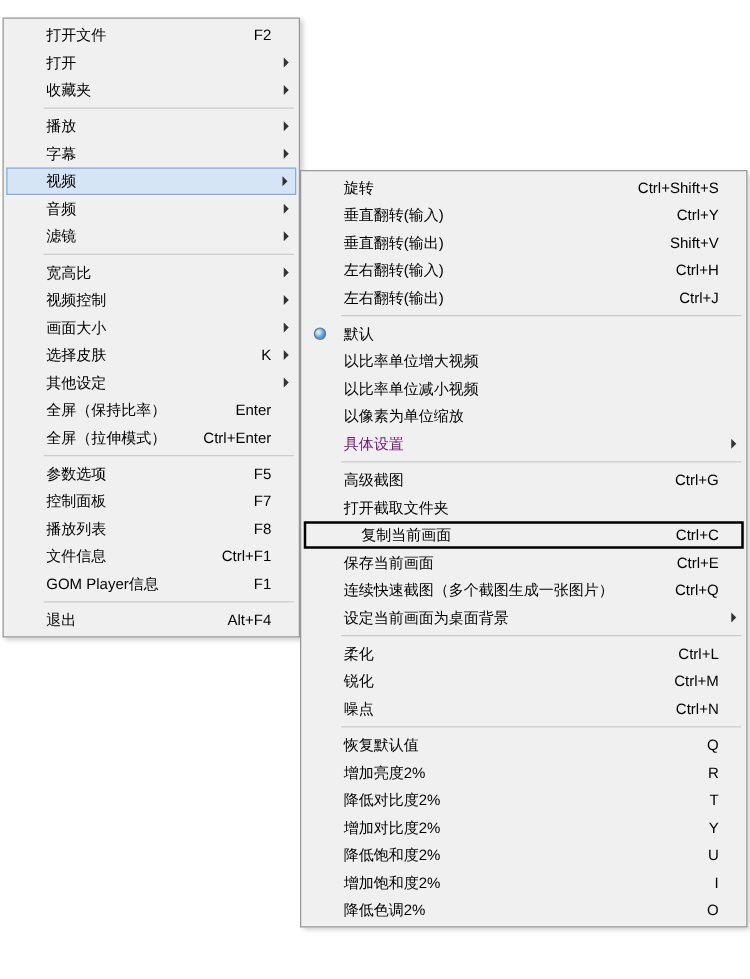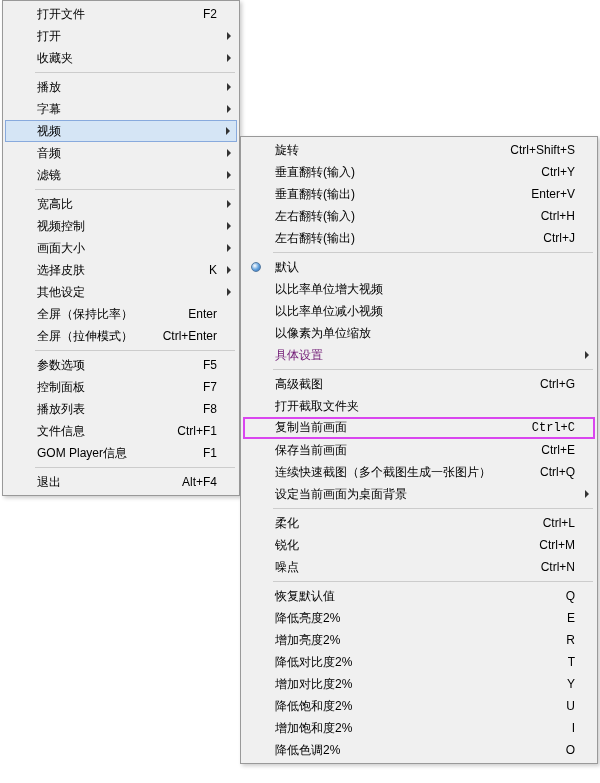--- a/index.html
+++ b/index.html
@@ -14,21 +14,21 @@
     }
     .menu {
       position: absolute;
       background: #f0f0f0;
       border: 1px solid #999;
       box-shadow: 2px 2px 4px rgba(0,0,0,0.2);
       padding: 2px;
     }
     .menu-left {
       left: 2px;
-      top: 0;
+      top: 14px;
       width: 238px;
     }
     .menu-right {
       left: 240px;
       top: 136px;
       width: 358px;
     }
     .icon-col {
       position: absolute;
       left: 2px;
@@ -48,25 +48,24 @@
     }
     .item.hovered {
       background: #d5e5f5;
       border: 1px solid #88aadd;
       padding-left: 31px;
       padding-right: 22px;
       line-height: 20px;
       height: 22px;
     }
     .item.highlighted {
-      border: 2px solid #d946ef;
-      padding-left: 30px;
+      border: 2px solid #000000;
+      padding-left: 44px;
       padding-right: 16px;
       line-height: 18px;
-      font-family: Liberation Mono, monospace;
     }
     .item.disabled {
       color: #701a75;
     }
     .shortcut {
       position: absolute;
       right: 20px;
       top: 0;
       line-height: inherit;
     }
@@ -129,21 +128,21 @@
       <div class="sep"></div>
       <div class="item"><span>退出</span><span class="shortcut">Alt+F4</span></div>
     </div>
 </div>
 
 <div class="menu menu-right">
   <div class="icon-col"></div>
   <div id="menu-right-items">
       <div class="item"><span>旋转</span><span class="shortcut">Ctrl+Shift+S</span></div>
       <div class="item"><span>垂直翻转(输入)</span><span class="shortcut">Ctrl+Y</span></div>
-      <div class="item"><span>垂直翻转(输出)</span><span class="shortcut">Enter+V</span></div>
+      <div class="item"><span>垂直翻转(输出)</span><span class="shortcut">Shift+V</span></div>
       <div class="item"><span>左右翻转(输入)</span><span class="shortcut">Ctrl+H</span></div>
       <div class="item"><span>左右翻转(输出)</span><span class="shortcut">Ctrl+J</span></div>
       <div class="sep"></div>
       <div class="item"><span class="bullet"></span><span>默认</span></div>
       <div class="item"><span>以比率单位增大视频</span></div>
       <div class="item"><span>以比率单位减小视频</span></div>
       <div class="item"><span>以像素为单位缩放</span></div>
       <div class="item disabled"><span>具体设置</span><span class="arrow"></span></div>
       <div class="sep"></div>
       <div class="item"><span>高级截图</span><span class="shortcut">Ctrl+G</span></div>
@@ -151,21 +150,20 @@
       <div class="item highlighted"><span>复制当前画面</span><span class="shortcut">Ctrl+C</span></div>
       <div class="item"><span>保存当前画面</span><span class="shortcut">Ctrl+E</span></div>
       <div class="item"><span>连续快速截图（多个截图生成一张图片）</span><span class="shortcut">Ctrl+Q</span></div>
       <div class="item"><span>设定当前画面为桌面背景</span><span class="arrow"></span></div>
       <div class="sep"></div>
       <div class="item"><span>柔化</span><span class="shortcut">Ctrl+L</span></div>
       <div class="item"><span>锐化</span><span class="shortcut">Ctrl+M</span></div>
       <div class="item"><span>噪点</span><span class="shortcut">Ctrl+N</span></div>
       <div class="sep"></div>
       <div class="item"><span>恢复默认值</span><span class="shortcut">Q</span></div>
-      <div class="item"><span>降低亮度2%</span><span class="shortcut">E</span></div>
       <div class="item"><span>增加亮度2%</span><span class="shortcut">R</span></div>
       <div class="item"><span>降低对比度2%</span><span class="shortcut">T</span></div>
       <div class="item"><span>增加对比度2%</span><span class="shortcut">Y</span></div>
       <div class="item"><span>降低饱和度2%</span><span class="shortcut">U</span></div>
       <div class="item"><span>增加饱和度2%</span><span class="shortcut">I</span></div>
       <div class="item"><span>降低色调2%</span><span class="shortcut">O</span></div>
     </div>
 </div>
 
 </body></html>

